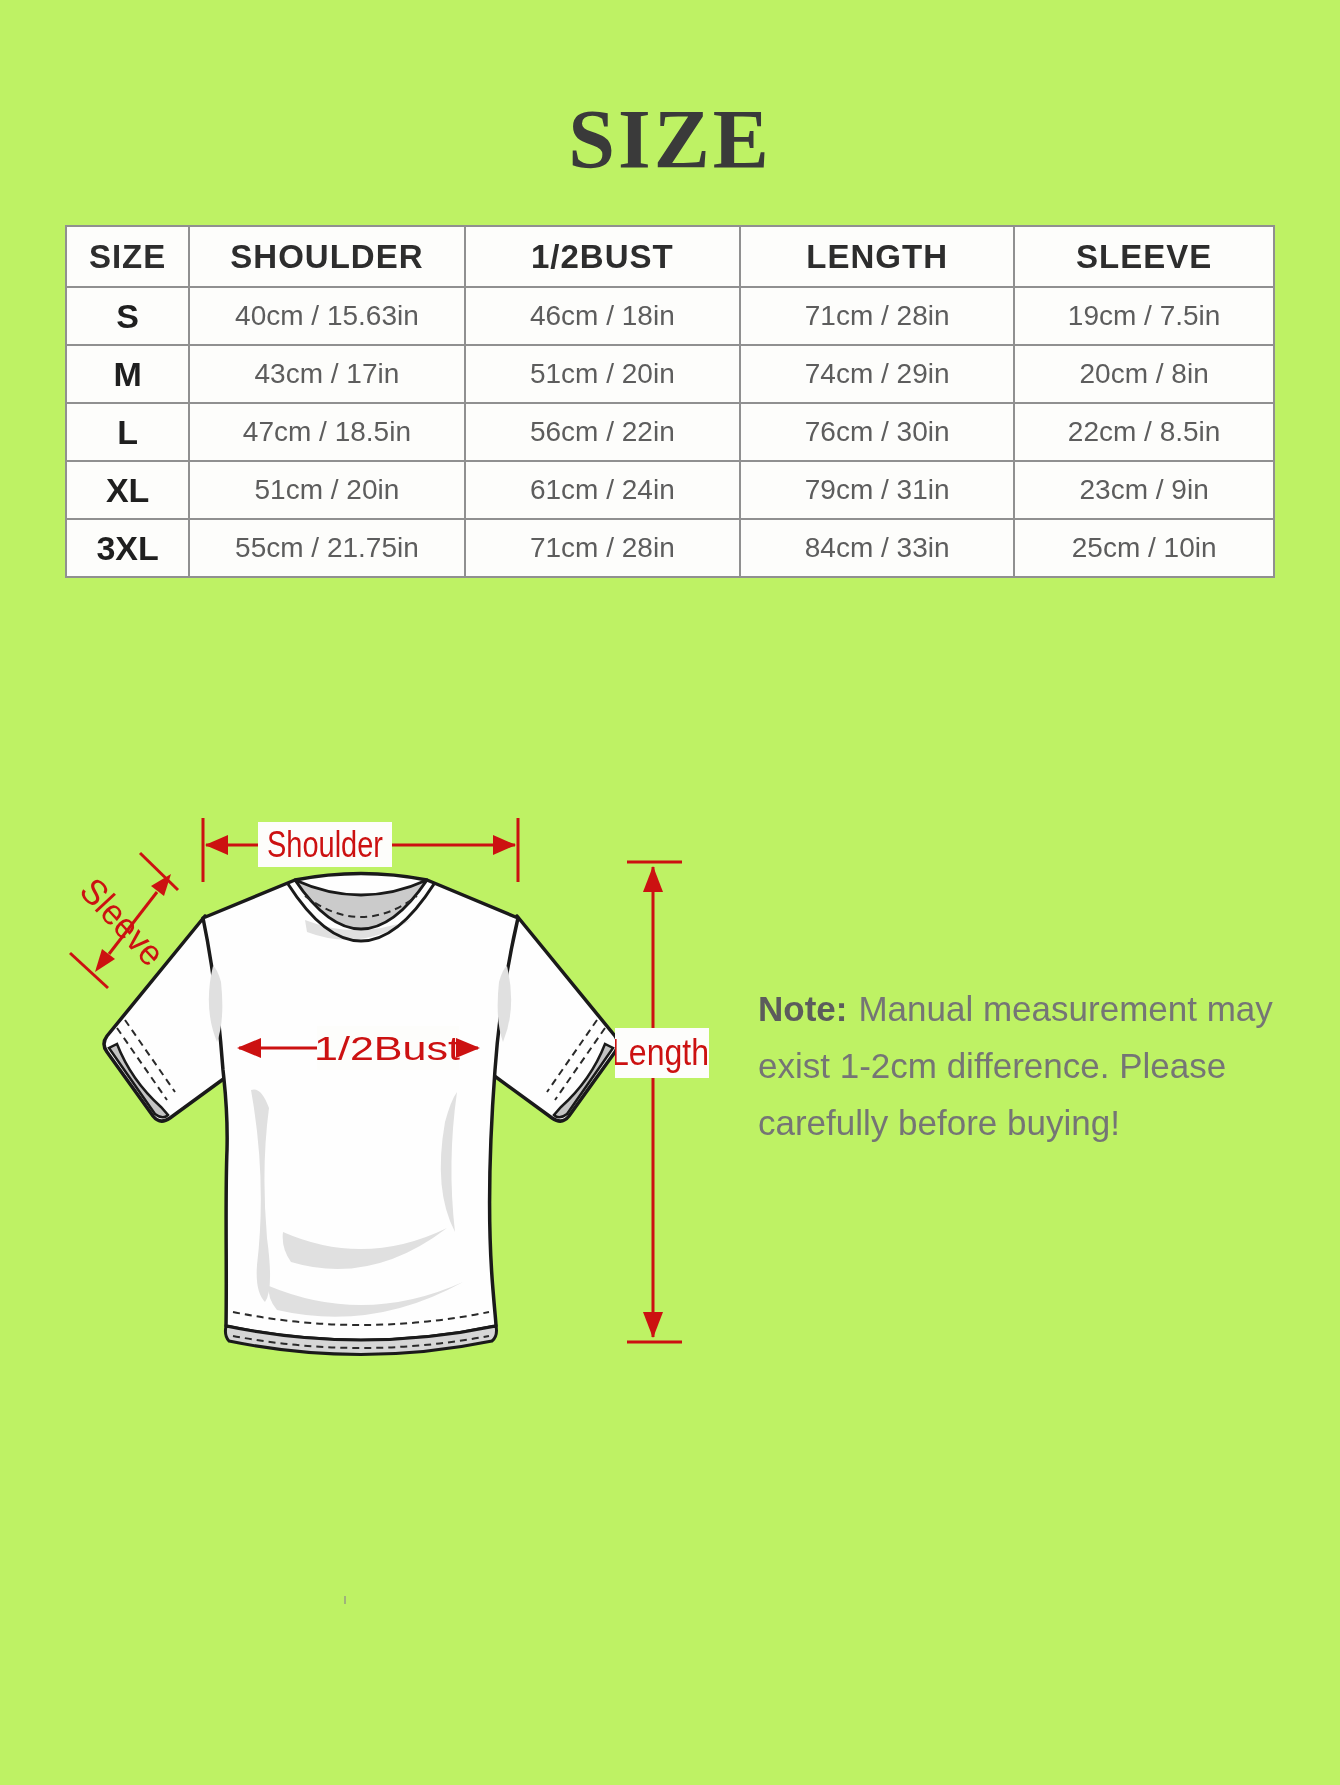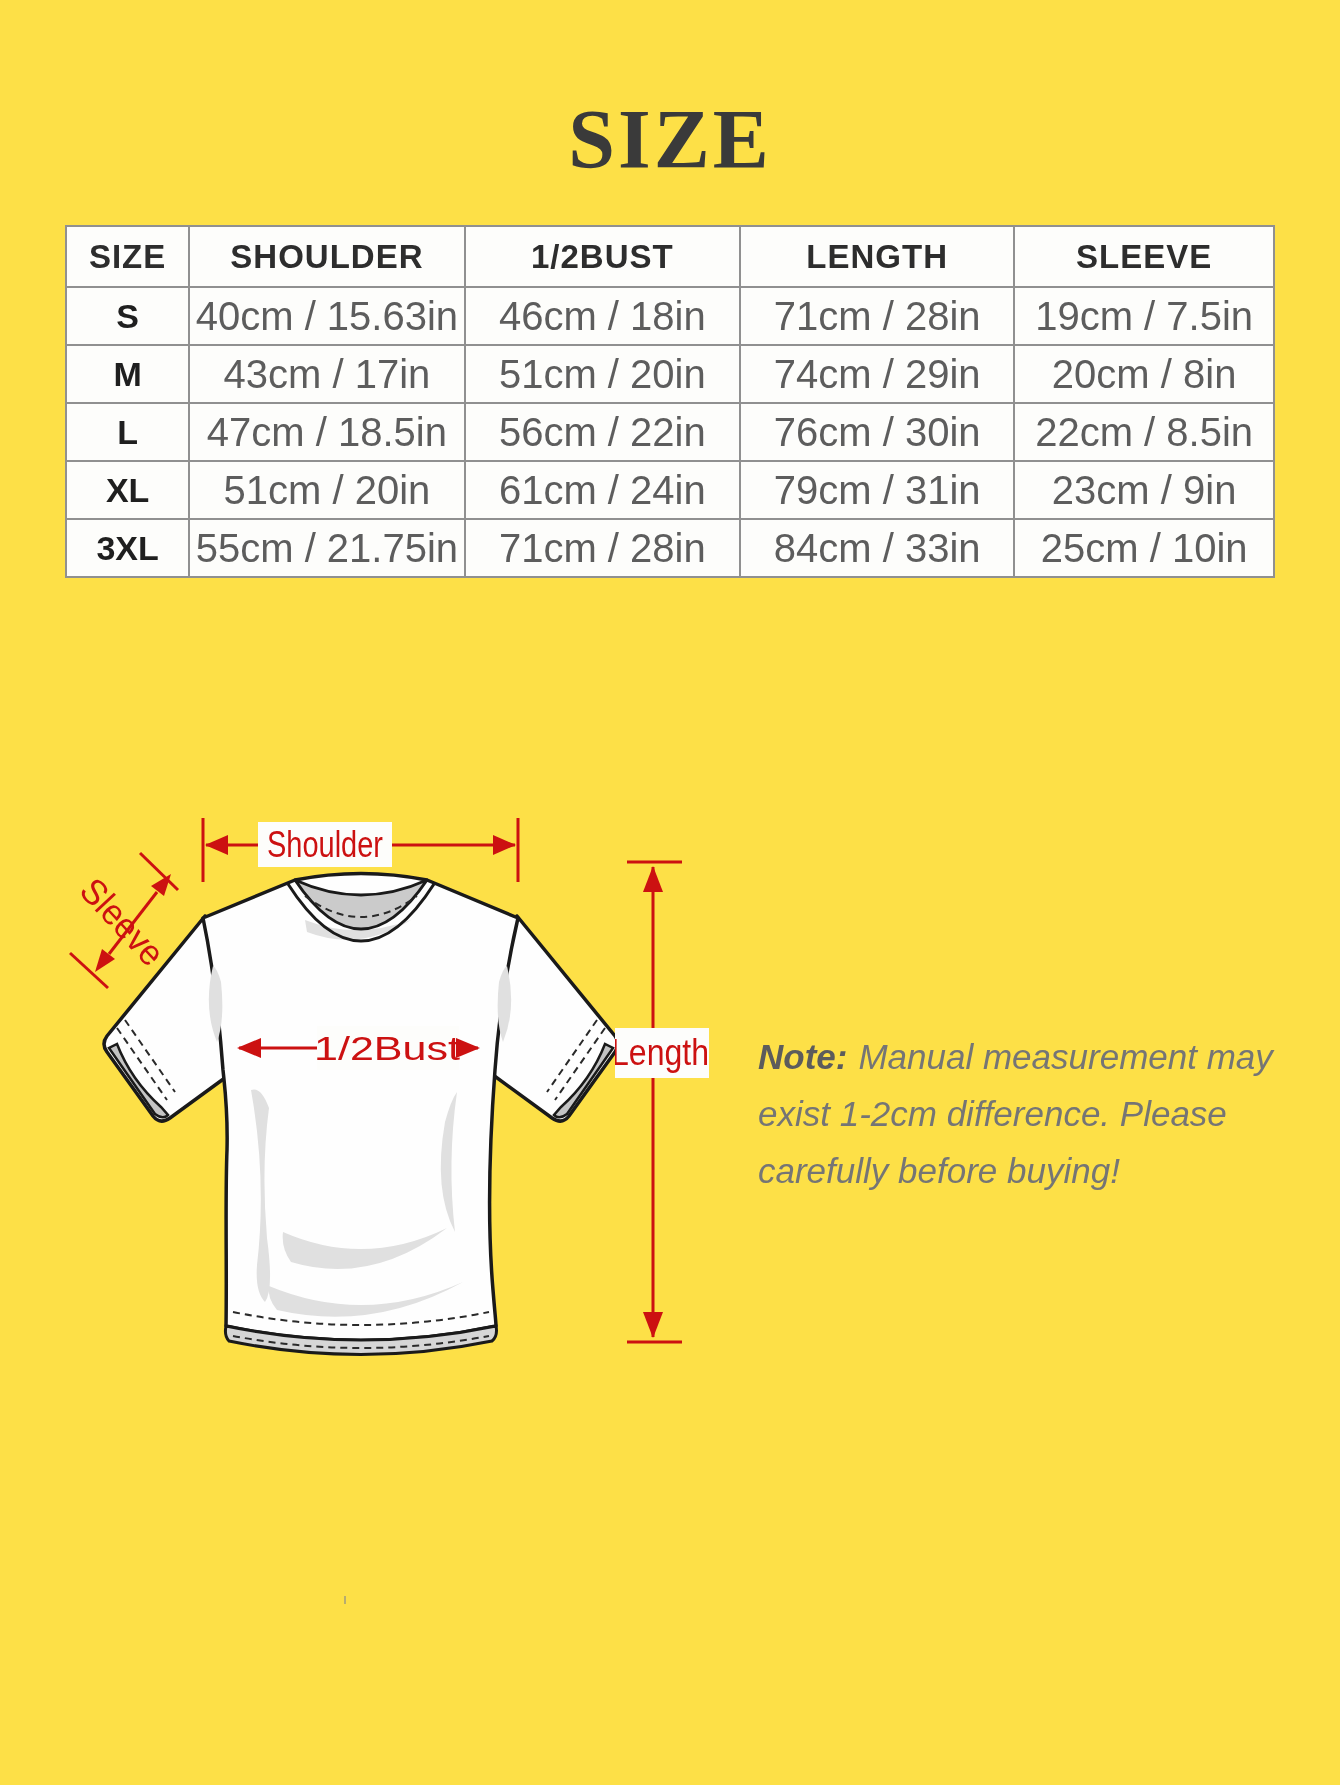--- a/index.html
+++ b/index.html
@@ -3,52 +3,52 @@
 <meta charset="utf-8">
 <style>
   :root{
     --red:#cc1111;
     --border:#909090;
     --cell:#5d5d5d;
     --note:#757575;
   }
   html,body{margin:0;padding:0;}
   body{background:#ffffff;font-family:"Liberation Sans",sans-serif;}
-  .page{position:relative;width:1340px;height:1785px;background:#fde047;overflow:hidden;}
+  .page{position:relative;width:1340px;height:1785px;background:#bef264;overflow:hidden;}
 
   
   .title{position:absolute;left:65px;top:98px;width:1210px;text-align:center;
     font-family:"Liberation Serif",serif;font-weight:bold;font-size:84px;line-height:1;
     color:#3a3a3a;letter-spacing:3px;}
 
   
   .size-table{position:absolute;left:65px;top:225px;width:1210px;border-collapse:collapse;
     table-layout:fixed;background:#fdfdfb;}
   .size-table th,.size-table td{border:2px solid var(--border);text-align:center;vertical-align:middle;padding:0;}
   .size-table th{height:59px;font-size:33px;font-weight:bold;color:#2d2d2d;letter-spacing:1px;}
-  .size-table td{height:56px;font-size:40px;color:var(--cell);}
+  .size-table td{height:56px;font-size:28px;color:var(--cell);}
   .size-table td.size-cell{font-weight:bold;color:#1f1f1f;font-size:34px;}
   .col-size{width:10.2%;}
   .col-shoulder{width:22.8%;}
   .col-bust{width:22.8%;}
   .col-length{width:22.7%;}
   .col-sleeve{width:21.5%;}
 
   
   .anno{position:absolute;}
   .red-line{stroke:var(--red);stroke-width:3;fill:none;}
   .red-fill{fill:var(--red);stroke:none;}
   .red-text{fill:var(--red);font-family:"Liberation Sans",sans-serif;font-size:36px;}
   .mask{fill:#fdfdfb;}
   .ink{stroke:#1a1a1a;fill:none;}
   .stitch{stroke:#2a2a2a;stroke-width:2;fill:none;stroke-dasharray:7 5;}
 
   
-  .note{position:absolute;left:758px;top:1028px;white-space:nowrap;
-    font-size:35px;line-height:57px;color:var(--note);font-style:italic;}
+  .note{position:absolute;left:758px;top:980px;white-space:nowrap;
+    font-size:35px;line-height:57px;color:var(--note);}
   .note b{color:#5c5c5c;margin-right:11px;}
 
   .artifact{position:absolute;left:344px;top:1596px;width:2px;height:8px;background:#8a8a8a;opacity:.6;}
 </style>
 </head>
 <body>
 
 <div class="page">
 
   <div class="title">SIZE</div>

